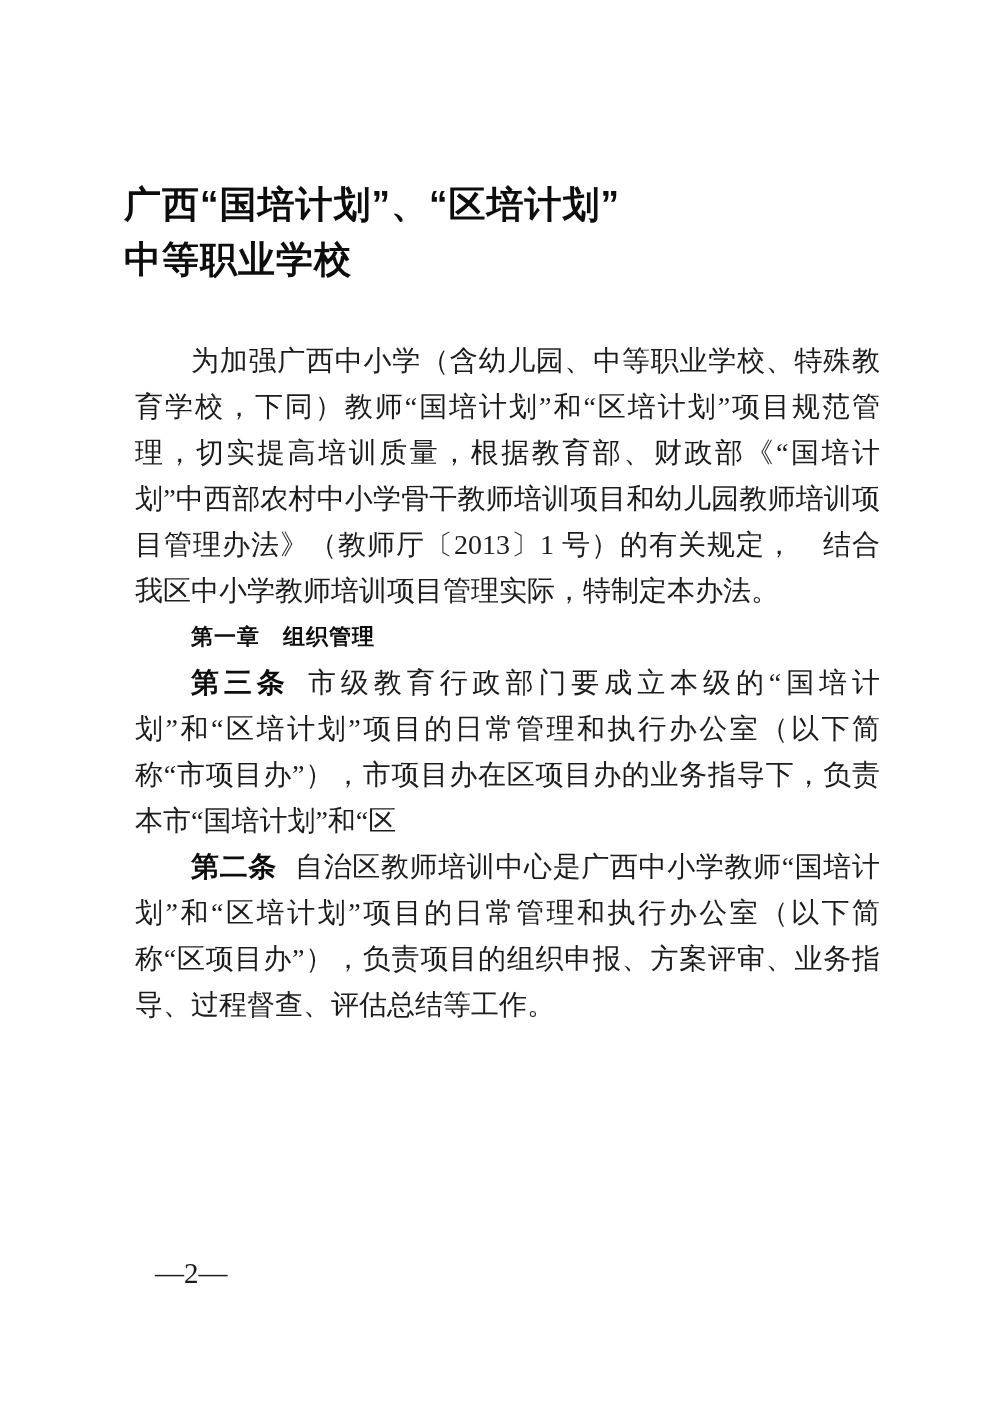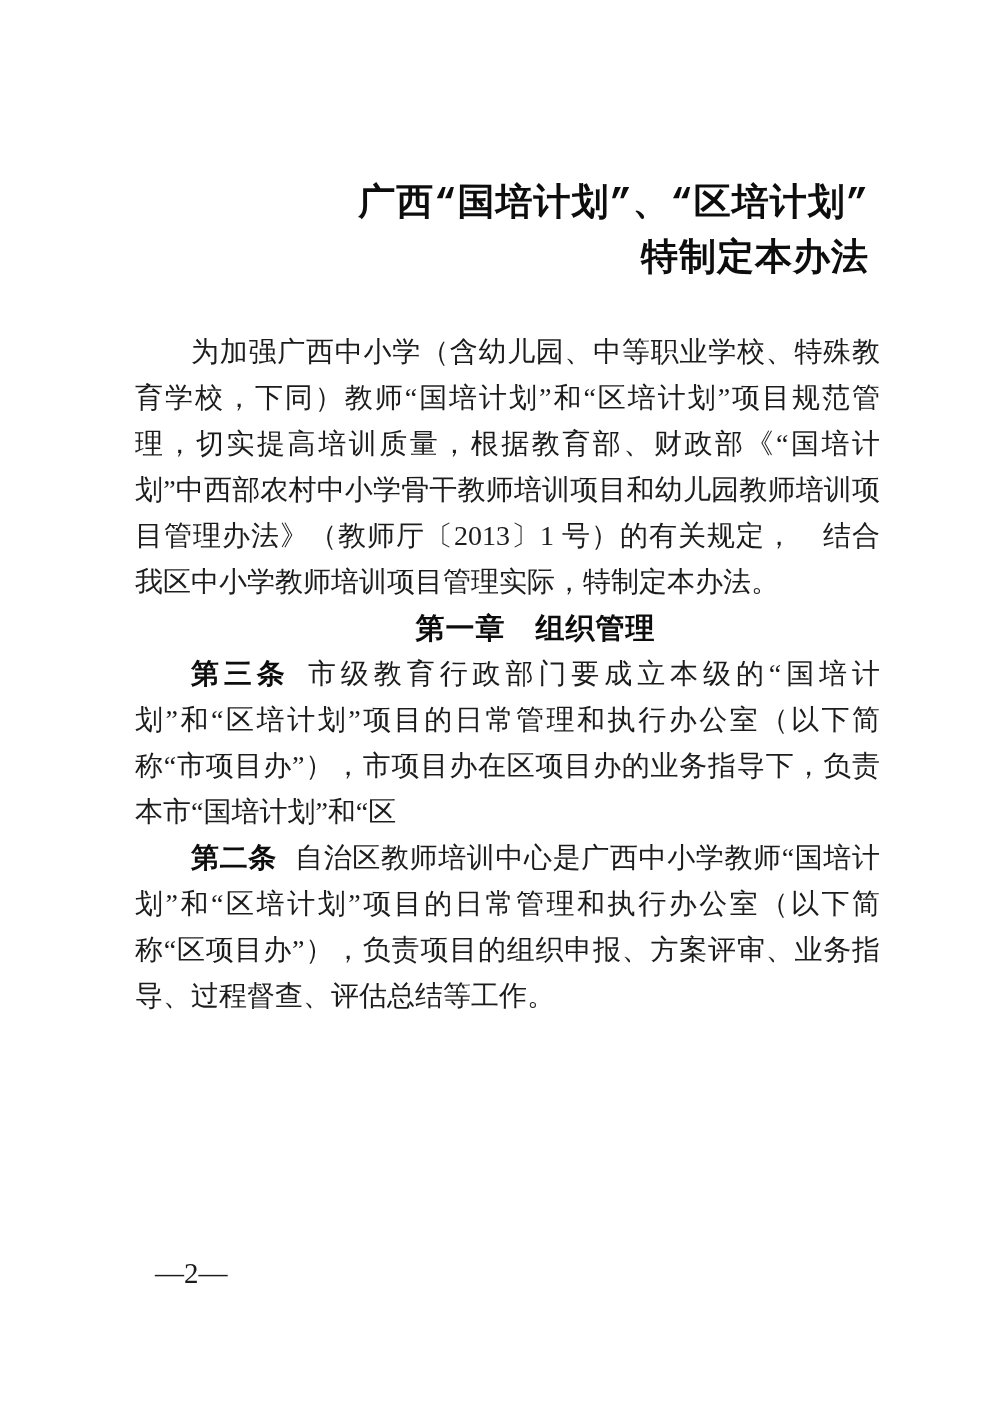--- a/index.html
+++ b/index.html
@@ -14,52 +14,52 @@
     background: #ffffff;
     overflow: hidden;
     font-family: "Liberation Serif", "DejaVu Serif", serif;
     color: #1c1c1c;
   }
   .title-block {
     position: absolute;
     left: 124px;
     top: 177px;
     width: 745px;
-    text-align: right;
-    font-family: Liberation Mono, monospace;
+    text-align: left;
+    font-family: Liberation Sans, sans-serif;
     font-weight: 700;
     color: #0d0d0d;
   }
   .title-line {
     font-size: 37px;
     line-height: 55px;
     letter-spacing: 1px;
     white-space: nowrap;
   }
   .body-block {
     position: absolute;
     left: 135px;
-    top: 329px;
+    top: 338px;
     width: 745px;
     font-size: 28px;
     line-height: 46px;
     text-align: justify;
     text-justify: inter-ideograph;
   }
   p.para {
     margin: 0;
     padding: 0;
     text-indent: 56px;
   }
   .chapter-heading {
     margin: 45px 0 8px 0;
-    text-align: center;
+    text-align: left;
     text-indent: 0;
     font-weight: 700;
-    font-size: 29px;
+    font-size: 22px;
     font-family: "Liberation Sans", "DejaVu Sans", sans-serif;
     color: #0d0d0d;
     letter-spacing: 1px;
   }
   .art-label {
     font-weight: 700;
     font-family: "Liberation Sans", "DejaVu Sans", sans-serif;
     color: #0d0d0d;
     margin-right: 0.65em;
   }
@@ -73,21 +73,21 @@
     letter-spacing: 0;
   }
 </style>
 </head>
 <body>
 
 <div class="page">
 
   <div class="title-block">
     <div class="title-line">广西“国培计划”、“区培计划”</div>
-    <div class="title-line">特制定本办法</div>
+    <div class="title-line">中等职业学校</div>
   </div>
 
   <div class="body-block">
 
     <p class="para">为加强广西中小学（含幼儿园、中等职业学校、特殊教育学校，下同）教师“国培计划”和“区培计划”项目规范管理，切实提高培训质量，根据教育部、财政部《“国培计划”中西部农村中小学骨干教师培训项目和幼儿园教师培训项目管理办法》（教师厅〔2013〕1 号）的有关规定，　结合我区中小学教师培训项目管理实际，特制定本办法。</p>
 
     <p class="para chapter-heading">第一章　组织管理</p>
 
 
     <p class="para">

